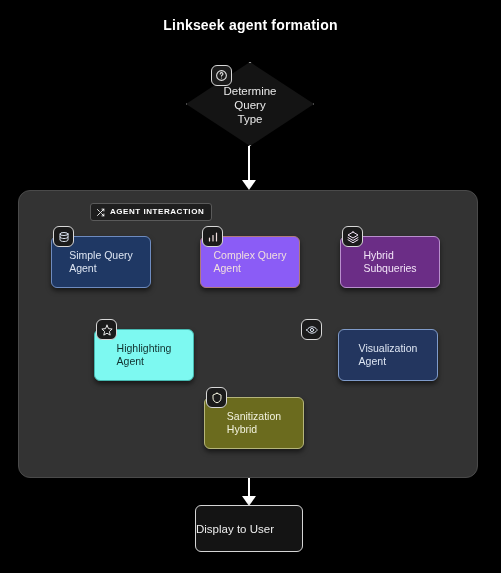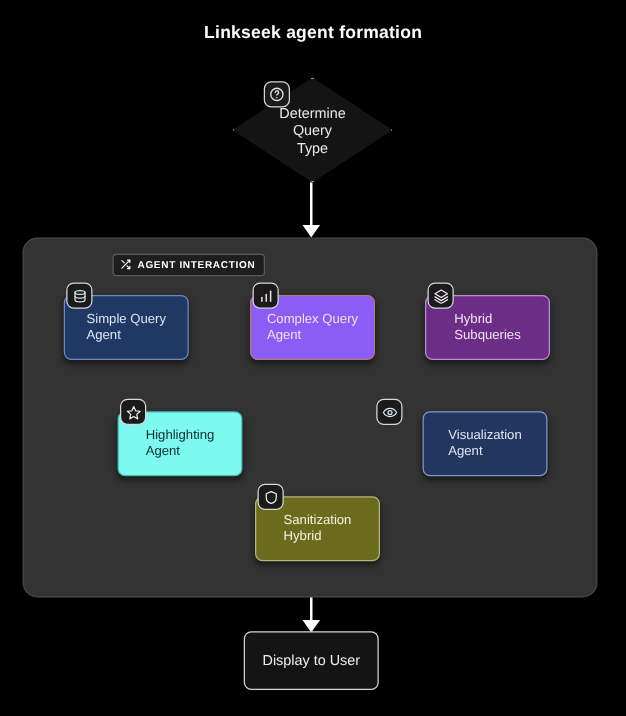--- a/index.html
+++ b/index.html
@@ -155,21 +155,21 @@
     left: 195px;
     top: 505px;
     width: 108px;
     height: 47px;
     box-sizing: border-box;
     background: #141414;
     border: 1.2px solid #d5d5d5;
     border-radius: 6px;
     display: flex;
     align-items: center;
-    justify-content: center;
+    justify-content: flex-start;
     color: #ededed;
     font-size: 11.5px;
     box-shadow: 0 3px 6px rgba(0,0,0,.8);
   }
 </style>
 </head>
 <body>
 
 <div id="canvas">
 

